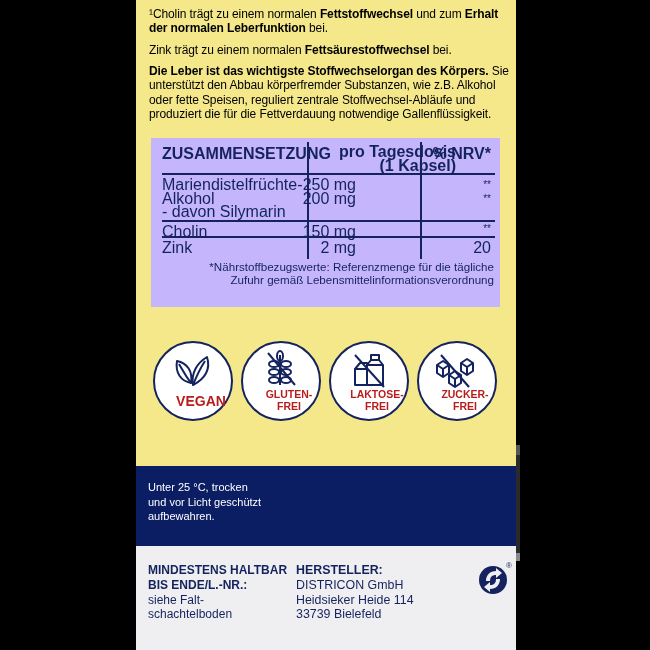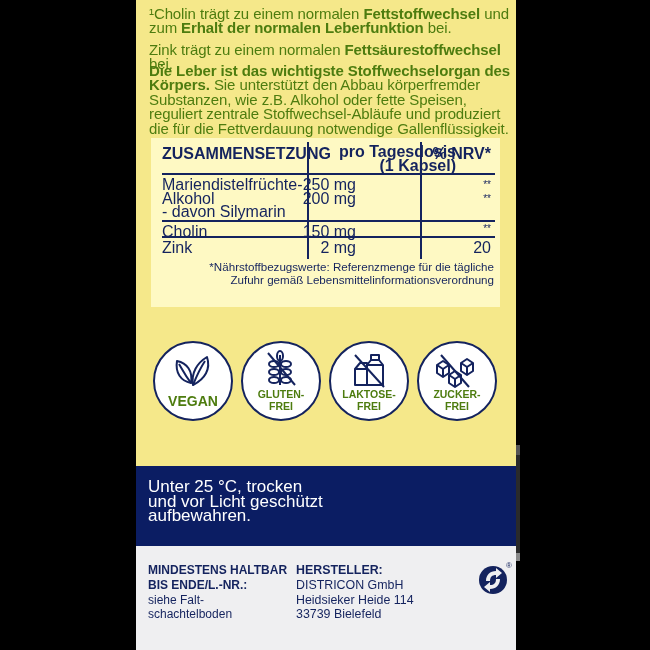--- a/index.html
+++ b/index.html
@@ -6,43 +6,43 @@
     body { width:650px; height:650px; background:#000; position:relative; overflow:hidden;
            font-family:"Liberation Sans", sans-serif; color:#14235e; }
     .panel { position:absolute; left:136px; top:0; width:380px; height:650px; }
     .yellow { position:absolute; left:0; top:0; width:380px; height:466px; background:#f5e88a; }
     .blue { position:absolute; left:0; top:466px; width:380px; height:80px; background:#0b1d63; }
     .gray { position:absolute; left:0; top:546px; width:380px; height:104px; background:#efeff1; }
     .scroll-track { position:absolute; left:516px; top:445px; width:4px; height:115px; background:#2a2a2a; }
     .scroll-thumb-top { position:absolute; left:516px; top:445px; width:4px; height:10px; background:#555; }
     .scroll-thumb-bot { position:absolute; left:516px; top:553px; width:4px; height:8px; background:#888; }
 
-    .para { position:absolute; left:13px; width:365px; font-size:15px; line-height:14.4px; color:#4d7c0f; letter-spacing:-0.1px; }
+    .para { position:absolute; left:13px; width:365px; font-size:12px; line-height:14.4px; color:#000000; letter-spacing:-0.1px; }
     .para b { font-weight:bold; }
     #p1 { top:7px; }
     #p2 { top:43px; }
     #p3 { top:64px; }
 
-    .table-box { position:absolute; left:15px; top:138px; width:349px; height:169px; background:#fef9c3; }
+    .table-box { position:absolute; left:15px; top:138px; width:349px; height:169px; background:#c4b5fd; }
     .hline { position:absolute; left:11px; width:333px; height:1.5px; background:#14235e; }
     .vline { position:absolute; width:1.5px; background:#14235e; }
     .cell { position:absolute; }
     .r { text-align:right; }
     .hdr { font-weight:bold; }
     .foot { position:absolute; left:13px; top:122px; width:330px; font-size:11.6px; line-height:13.2px;text-align:right; }
     .foot .l1 { padding-left:8px; }
     .foot .l2 { padding-left:12px; }
 
     .badge { position:absolute; top:341px; width:80px; height:80px; border:2.5px solid #14235e; border-radius:50%; background:#fff; box-sizing:border-box; }
     .badge svg { position:absolute; left:0; top:0; }
-    .badge .lbl { position:absolute; left:0; width:100%; text-align:center; font-weight:bold; color:#4d7c0f; }
+    .badge .lbl { position:absolute; left:8px; width:100%; text-align:center; font-weight:bold; color:#b91c1c; }
     .badge .lbl.one { top:50px; font-size:14px; }
     .badge .lbl.two { top:45px; font-size:10.5px; line-height:12px; }
 
-    .storage { position:absolute; left:12px; top:480px; font-size:17px; line-height:14.5px; color:#fff; }
+    .storage { position:absolute; left:12px; top:480px; font-size:11px; line-height:14.5px; color:#fff; }
 
     .best { position:absolute; left:12px; top:563px; font-size:12px; line-height:14.8px; color:#14235e; }
     .maker { position:absolute; left:160px; top:563px; font-size:12.4px; line-height:14.8px; color:#14235e; }
     .best b, .maker b { font-weight:bold; }
     .dot-logo { position:absolute; left:342px; top:565px; width:30px; height:30px; }
     .reg { position:absolute; left:370px; top:561px; font-size:8px; color:#14235e; }
   </style>
 </head>
 <body>
 

